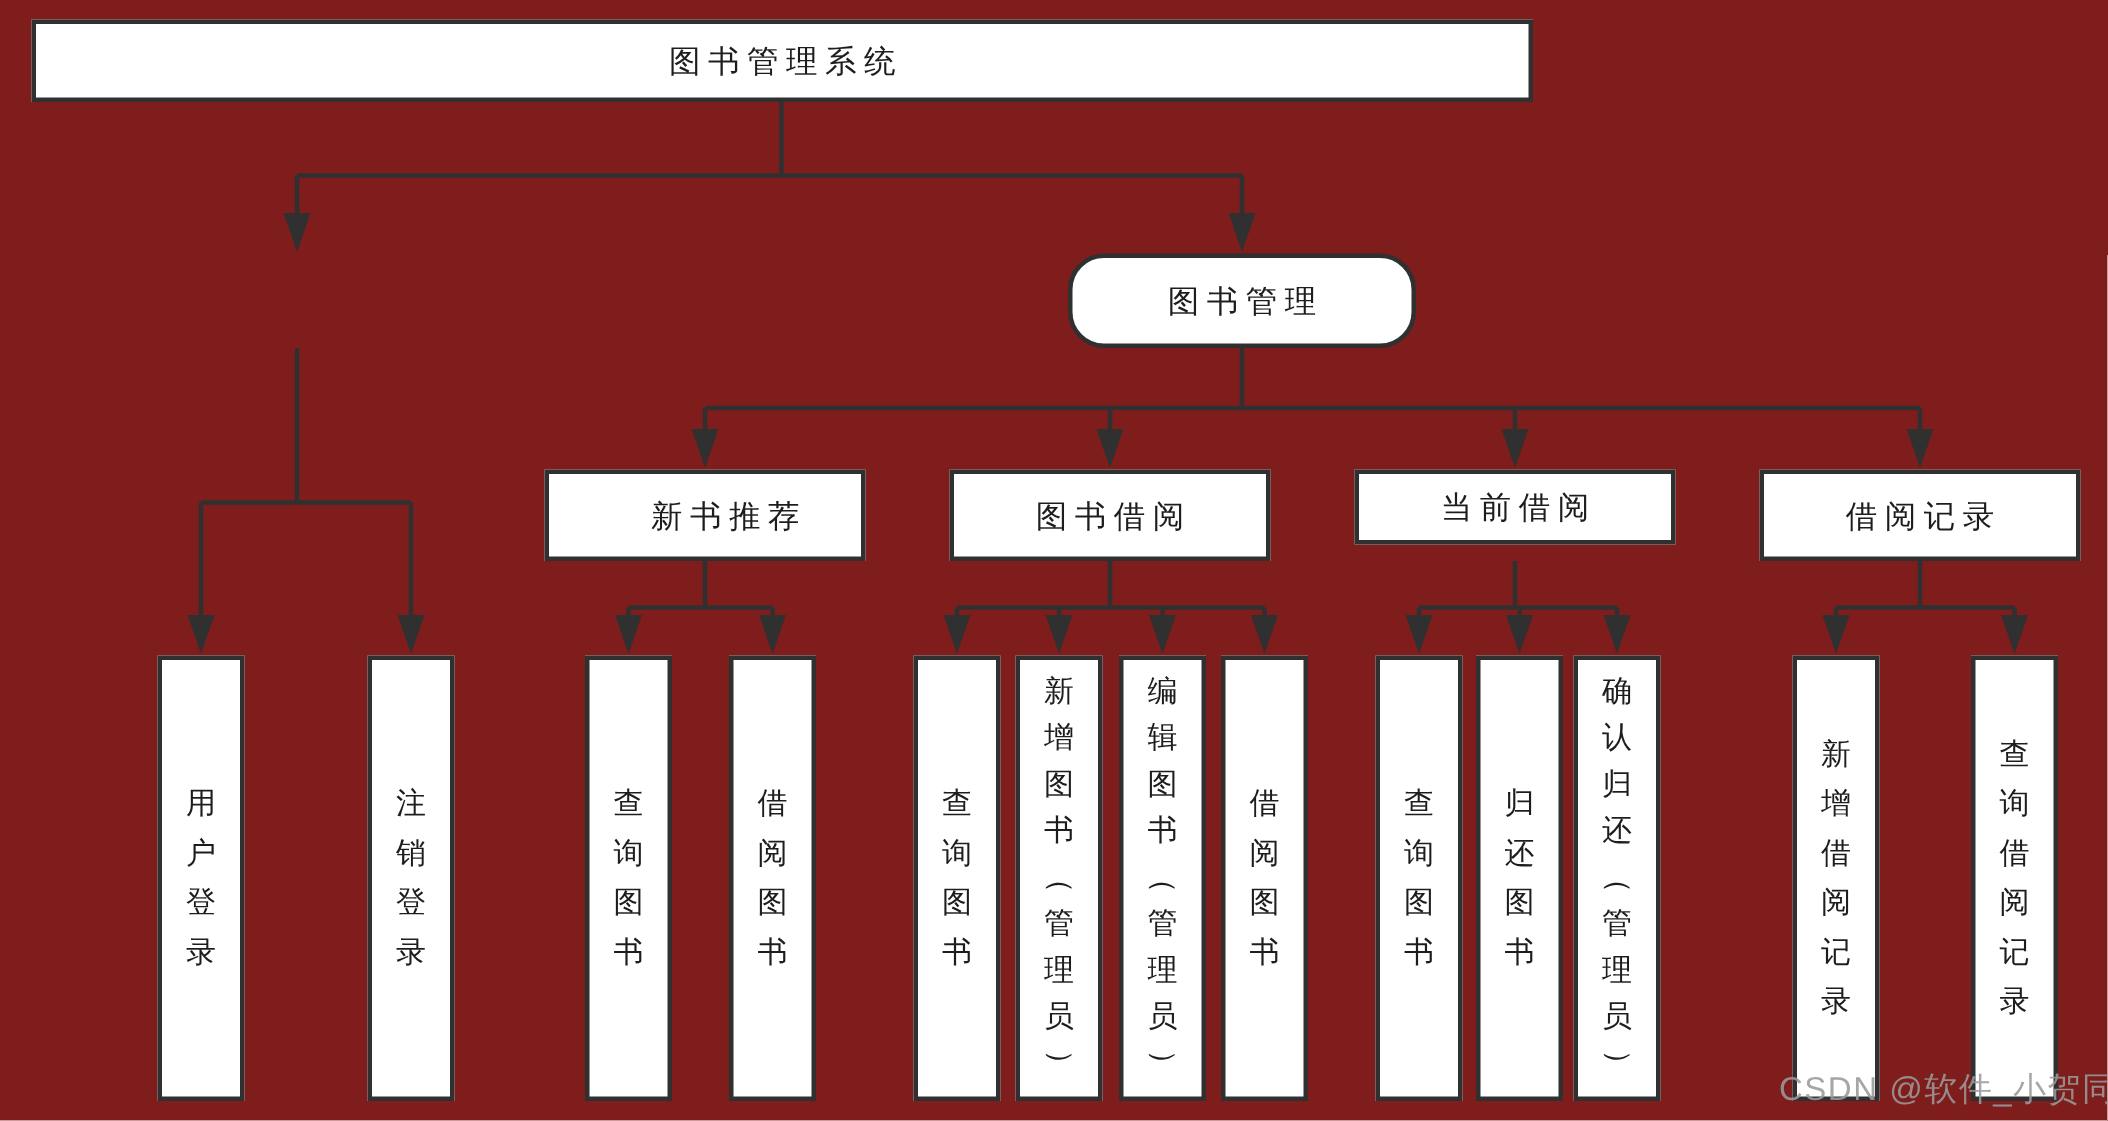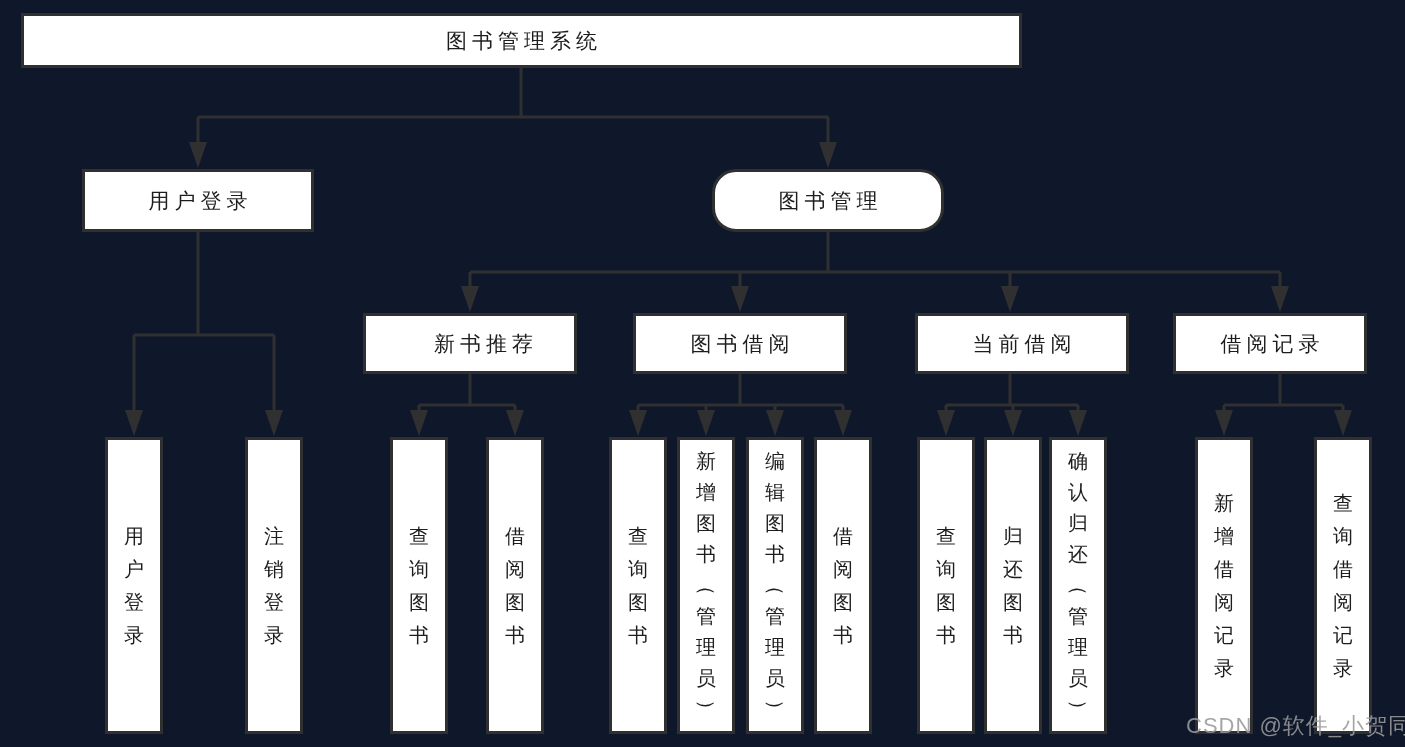--- a/index.html
+++ b/index.html
@@ -1,34 +1,34 @@
 <!DOCTYPE html>
 <html><head>
 <meta charset="utf-8">
 <style>
   html,body{margin:0;padding:0;background:#ffffff;}
   .canvas{
-    position:relative;width:1405px;height:747px;background:#0f172a;
+    position:relative;width:1405px;height:747px;background:#7f1d1d;
     font-family:"Liberation Sans","DejaVu Sans",sans-serif;color:#1d1d1d;overflow:hidden;
   }
   svg.connectors{position:absolute;left:0;top:0;z-index:1;}
   svg.connectors path{stroke:#303030;stroke-width:3;fill:none;}
   svg.connectors polygon{fill:#303030;stroke:none;}
   .box{
     position:absolute;box-sizing:border-box;border:3px solid #303030;background:#ffffff;
     display:flex;align-items:center;justify-content:center;z-index:2;
   }
   .hbox{font-size:21px;letter-spacing:5px;text-indent:5px;white-space:nowrap;}
   .n-root{left:21px;top:13px;width:1001px;height:55px;}
   .n-l2a{left:82px;top:169px;width:232px;height:63px;}
   .n-l2b{left:712px;top:169px;width:232px;height:63px;border-radius:24px;}
   .n-l3a{left:363px;top:313px;width:214px;height:61px;padding-left:27px;}
   .n-l3b{left:633px;top:313px;width:214px;height:61px;}
-  .n-l3c{left:903px;top:313px;width:214px;height:61px;margin-left:12px;}
-  .n-l3d{left:1173px;top:313px;width:194px;height:61px;}
+  .n-l3c{left:903px;top:313px;width:214px;height:50px;}
+  .n-l3d{left:1173px;top:313px;width:214px;height:61px;}
   .vbox{
     top:437px;width:58px;height:297px;flex-direction:column;font-size:20px;
   }
   .vbox .ch{display:block;height:33px;line-height:33px;text-align:center;}
   .vbox.long .ch{height:31px;line-height:31px;}
   .vbox .rot{transform:rotate(90deg);}
   .x1{left:105px;} .x2{left:245px;} .x3{left:390px;} .x4{left:486px;}
   .x5{left:609px;} .x6{left:677px;} .x7{left:746px;} .x8{left:814px;}
   .x9{left:917px;} .x10{left:984px;} .x11{left:1049px;}
   .x12{left:1195px;} .x13{left:1314px;}
@@ -73,21 +73,20 @@
     <polygon points="1004,410 1022,410 1013,436"></polygon>
     <polygon points="1069,410 1087,410 1078,436"></polygon>
 
     <path d="M1280 374 V405 M1224 405 H1343 M1224 405 V414 M1343 405 V414"></path>
     <polygon points="1215,410 1233,410 1224,436"></polygon>
     <polygon points="1334,410 1352,410 1343,436"></polygon>
   </svg>
 
   <div class="box hbox n-root">图书管理系统</div>
 
-  <div class="box hbox n-l2a">用户登录</div>
   <div class="box hbox n-l2b">图书管理</div>
 
   <div class="box hbox n-l3a">新书推荐</div>
   <div class="box hbox n-l3b">图书借阅</div>
   <div class="box hbox n-l3c">当前借阅</div>
   <div class="box hbox n-l3d">借阅记录</div>
 
   <div class="box vbox vert x1">
       <span class="ch">用</span>
       <span class="ch">户</span>

